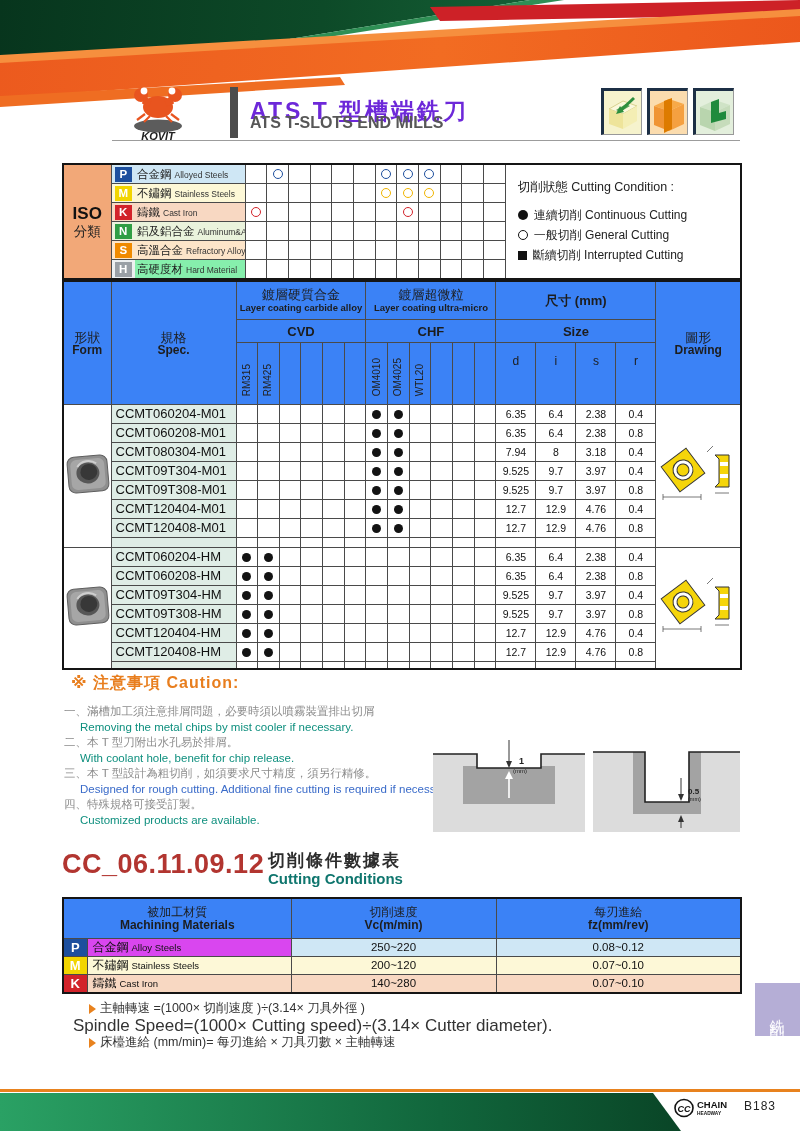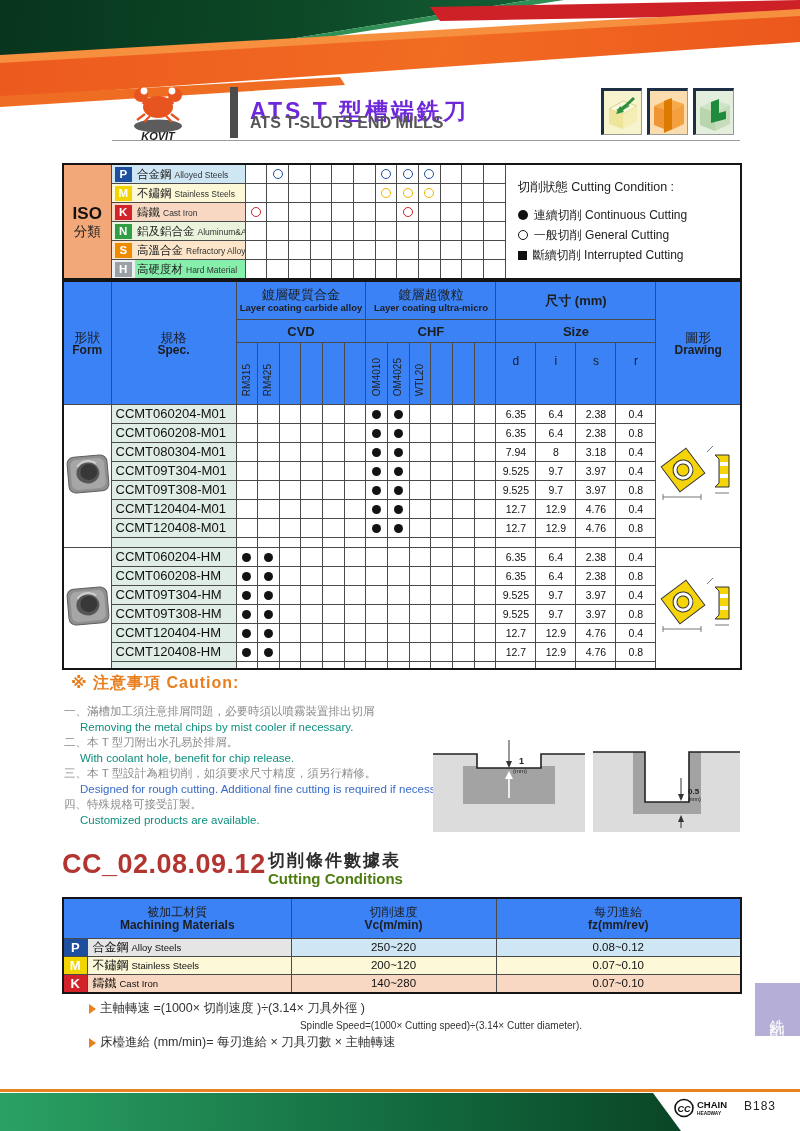--- a/index.html
+++ b/index.html
@@ -69,32 +69,32 @@
   .form-cell,.draw-cell{background:#fff;text-align:center;vertical-align:middle;}
   
   .caution-title{left:62px;top:673px;font-size:16px;font-weight:bold;color:#e87e1e;letter-spacing:1px;margin-left:9px;}
   .caution-lines{left:64px;top:704px;width:372px;}
   .c-zh{font-size:11.5px;color:#8c8c8c;line-height:15.5px;white-space:nowrap;}
   .c-en{font-size:11.5px;line-height:15.5px;padding-left:16px;white-space:nowrap;}
   .diag{background:transparent;}
   
   .cc-code{left:62px;top:849px;font-size:27px;font-weight:bold;color:#b23530;letter-spacing:0.5px;}
   .cc-zh{left:268px;top:849px;font-size:17px;font-weight:bold;color:#2d2d2d;letter-spacing:2px;}
-  .cc-en{left:268px;top:870px;font-size:15px;font-weight:bold;color:#4d7c0f;}
+  .cc-en{left:268px;top:870px;font-size:15px;font-weight:bold;color:#0f766e;}
   .cond-table{position:absolute;left:62px;top:897px;width:678px;}
   .cond-h{height:40px;}
   .cond-tr{height:18px;}
   .cond-badge{text-align:center;vertical-align:middle;color:#fff;font-weight:bold;font-size:13px;}
   .cond-name{font-size:12px;color:#111;white-space:nowrap;padding-left:5px;vertical-align:middle;}
   .cond-name .en{font-size:9.5px;margin-left:3px;}
   .cond-val{text-align:center;vertical-align:middle;font-size:11.5px;color:#111;}
   
   .formulas{left:62px;top:1000px;width:520px;}
   .f-zh{font-size:12.5px;color:#333;line-height:17px;display:flex;align-items:center;white-space:nowrap;padding-left:27px;}
-  .f-en{font-size:10px;color:#333;line-height:17px;padding-left:11px;white-space:nowrap;text-align:right;}
+  .f-en{font-size:17px;color:#333;line-height:17px;padding-left:11px;white-space:nowrap;}
   .tri{width:0;height:0;border-left:7px solid #e8821e;border-top:5px solid transparent;
        border-bottom:5px solid transparent;margin-right:4px;flex:0 0 auto;}
   
   .side-tab{left:755px;top:983px;width:45px;height:53px;background:#b5aed6;color:#fff;
             writing-mode:vertical-rl;text-orientation:upright;font-size:15px;letter-spacing:5px;
             line-height:45px;text-align:center;box-sizing:border-box;padding-top:5px;}
   .bb-orange{left:0;top:1089px;width:800px;height:3px;background:#e8821e;}
   .bb-green{left:0;top:1093px;width:800px;height:38px;
             clip-path:polygon(0 0,653px 0,681px 38px,0 38px);
             background:linear-gradient(90deg,#2aa164 0%,#11663c 55%,#06351c 100%);}
@@ -718,21 +718,21 @@
       <path d="M0,12 H52 V62 H96 V12 H147" fill="none" stroke="#222" stroke-width="1.6"></path>
       <line x1="88" y1="38" x2="88" y2="58" stroke="#333" stroke-width="1"></line>
       <polygon points="88,61 85,54 91,54" fill="#333"></polygon>
       <line x1="88" y1="88" x2="88" y2="78" stroke="#333" stroke-width="1"></line>
       <polygon points="88,75 85,82 91,82" fill="#333"></polygon>
       <text x="95" y="54" font-size="8" font-weight="bold" fill="#222">0.5</text>
       <text x="95" y="61" font-size="5.5" fill="#222">(mm)</text>
     </svg>
   </div>
 
-  <div class="abs cc-code">CC_02.08.09.12</div>
+  <div class="abs cc-code">CC_06.11.09.12</div>
   <div class="abs cc-zh">切削條件數據表</div>
   <div class="abs cc-en">Cutting Conditions</div>
 
   <table class="cond-table frame">
     <colgroup>
       <col style="width:24px">
         <col style="width:204px">
         <col style="width:205px">
         <col style="width:245px">
     </colgroup>
@@ -748,21 +748,21 @@
         </td>
         <td class="hd">
           <span class="zh" style="font-size:12px">每刃進給</span>
           <span class="en" style="font-size:12px">fz(mm/rev)</span>
         </td>
       </tr>
     </tbody>
     <tbody id="cond-body">
         <tr class="cond-tr">
           <td class="cond-badge" style="background: rgb(29, 79, 158);">P</td>
-          <td class="cond-name" style="background: #e5e5e5;"><span>合金鋼</span><span class="en">Alloy Steels</span></td>
+          <td class="cond-name" style="background: #d946ef;"><span>合金鋼</span><span class="en">Alloy Steels</span></td>
           <td class="cond-val" style="background: rgb(207, 231, 245);">250~220</td>
           <td class="cond-val" style="background: rgb(207, 231, 245);">0.08~0.12</td>
         </tr>
         <tr class="cond-tr">
           <td class="cond-badge" style="background: rgb(242, 213, 0);">M</td>
           <td class="cond-name" style="background: rgb(253, 248, 215);"><span>不鏽鋼</span><span class="en">Stainless Steels</span></td>
           <td class="cond-val" style="background: rgb(253, 248, 215);">200~120</td>
           <td class="cond-val" style="background: rgb(253, 248, 215);">0.07~0.10</td>
         </tr>
         <tr class="cond-tr">

